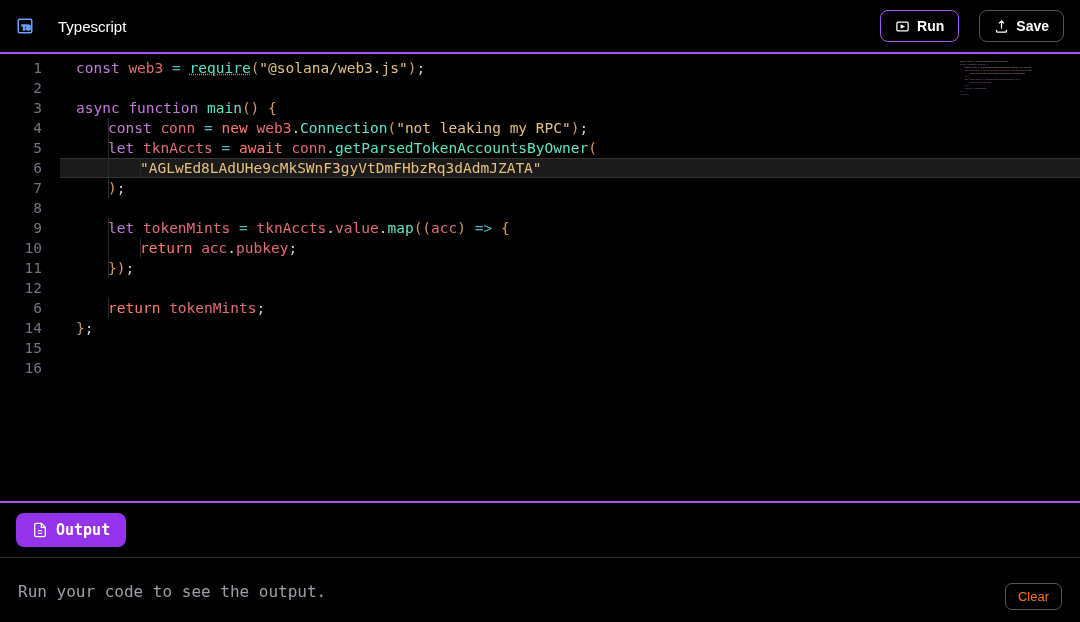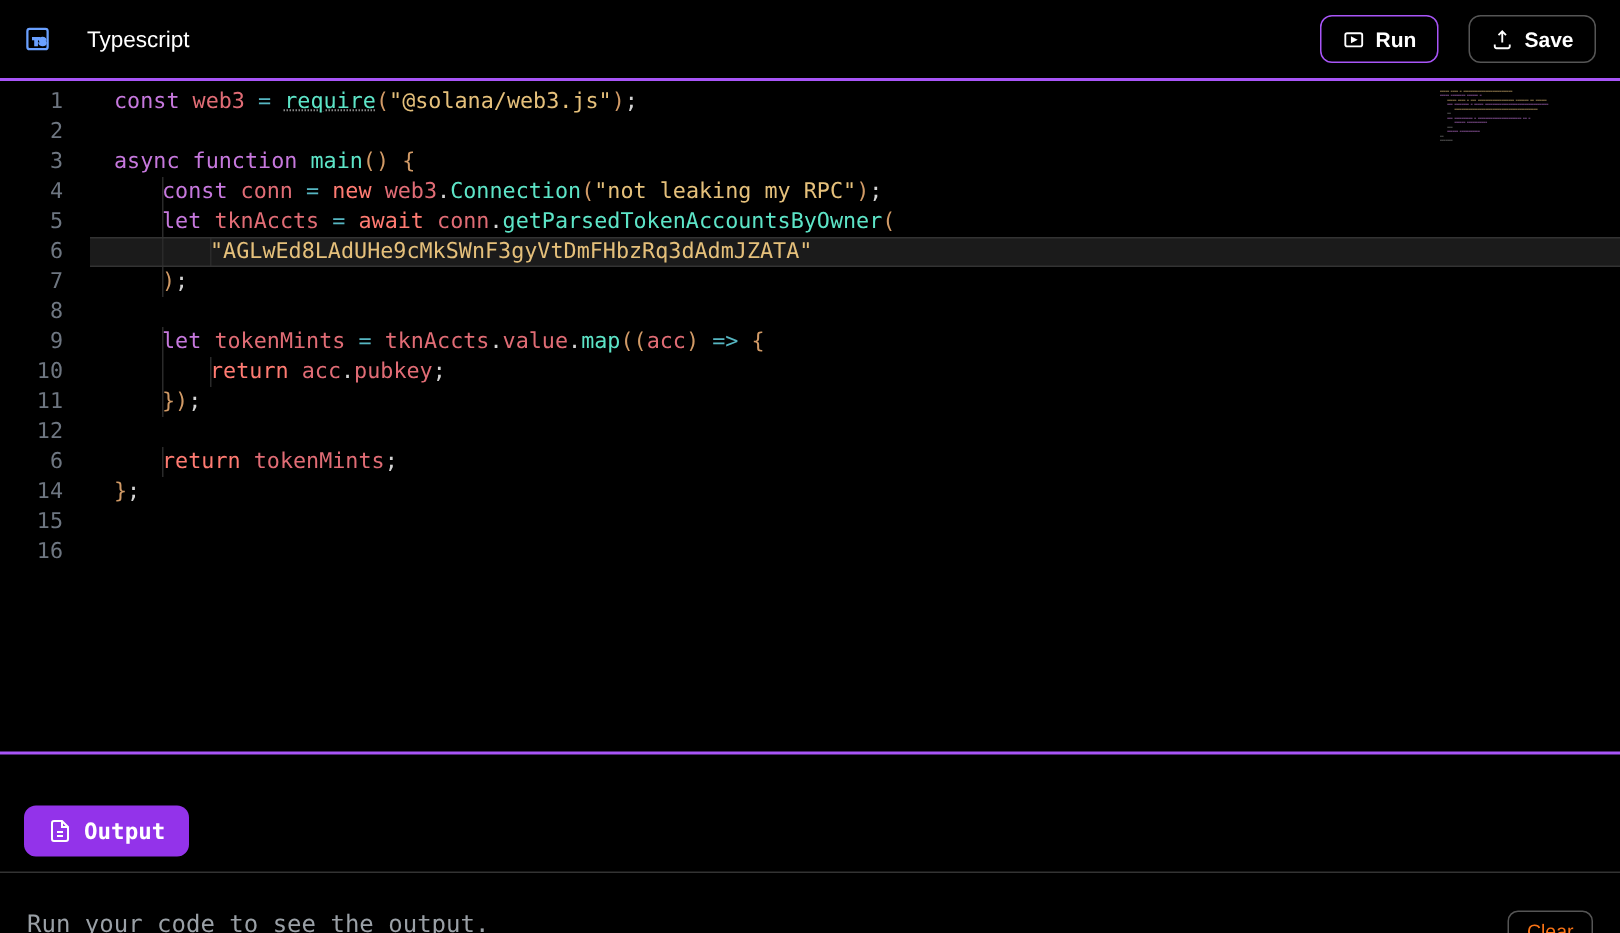--- a/index.html
+++ b/index.html
@@ -148,21 +148,20 @@
     display: flex;
     align-items: center;
     gap: 8px;
     background: #9333ea;
     color: #fff;
     padding: 8px 16px;
     border-radius: 8px;
     font-family: ui-monospace, Menlo, monospace;
     font-size: 15px;
     font-weight: 700;
-    margin-top: 24px;
   }
   .output-tab svg { width: 16px; height: 16px; }
 
   .hdiv2 { height: 1px; background: #333; }
 
   
   .output-panel {
     display: flex;
     align-items: center;
     justify-content: space-between;

